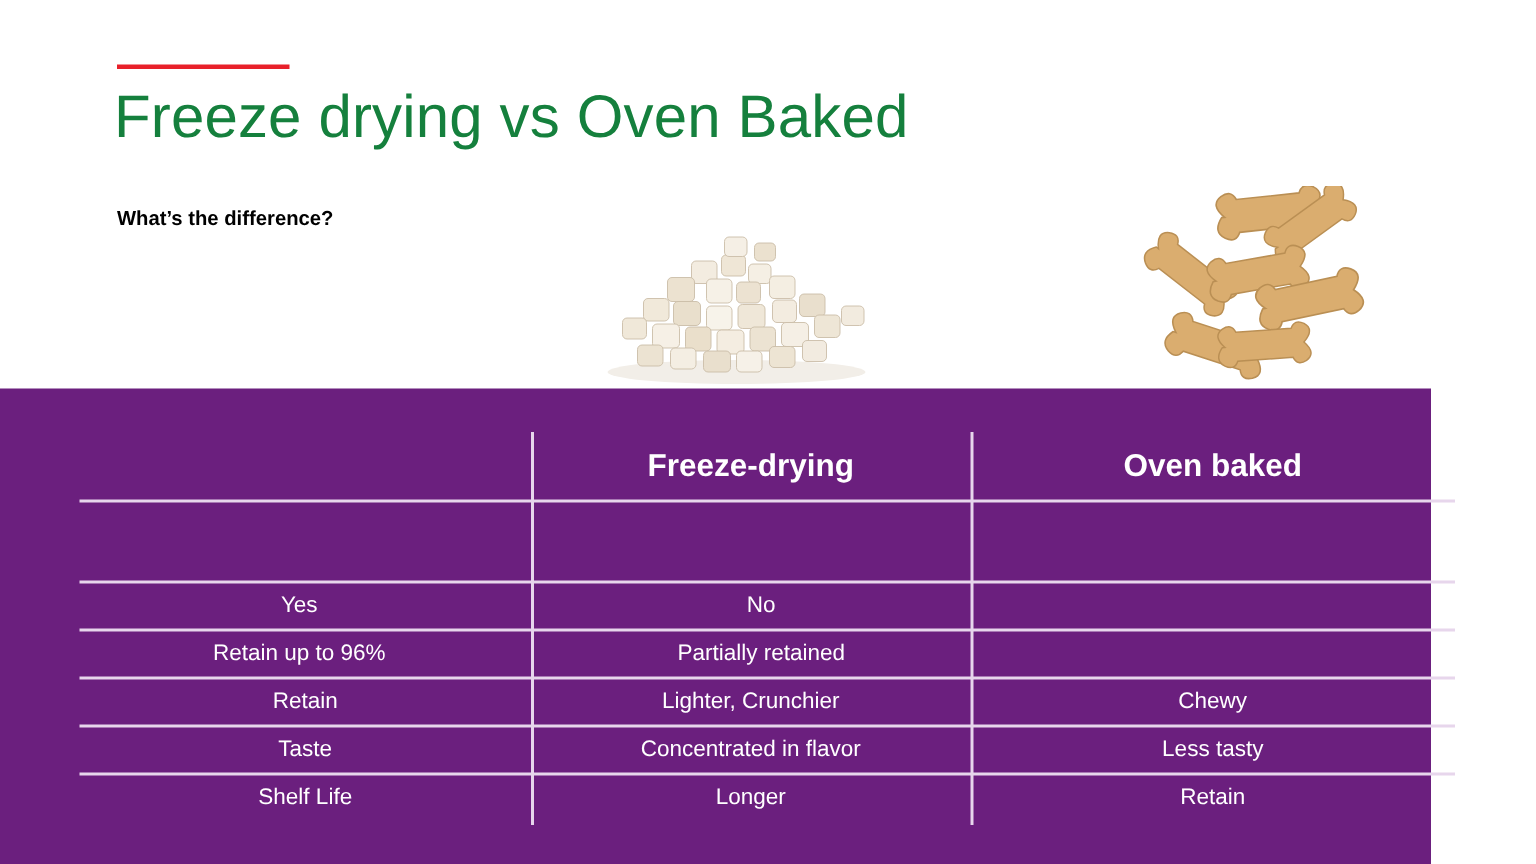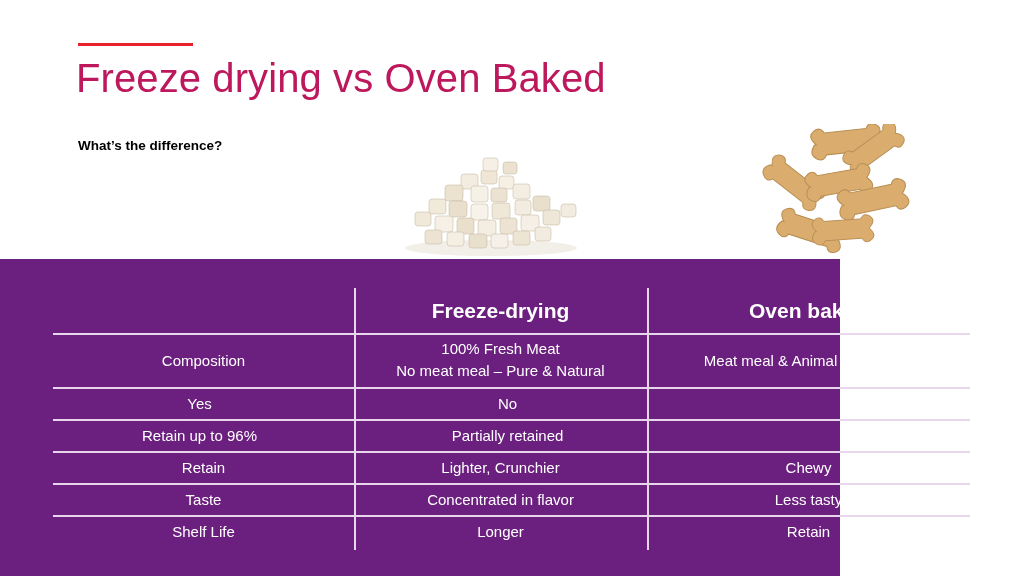--- a/index.html
+++ b/index.html
@@ -33,21 +33,21 @@
     background: #e8202a;
   }
 
   .slide-title {
     position: absolute;
     left: 76px;
     top: 56px;
     font-size: 40px;
     font-weight: 300;
     letter-spacing: 0.1px;
-    color: #be185d;
+    color: #15803d;
     white-space: nowrap;
   }
 
   .slide-subtitle {
     position: absolute;
     left: 78px;
     top: 138px;
     font-size: 13.5px;
     font-weight: 600;
     color: #000000;
@@ -74,21 +74,21 @@
     height: 136px;
   }
 
   .photo svg { display: block; width: 100%; height: 100%; }
 
   
   .panel {
     position: absolute;
     left: 0;
     top: 259px;
-    width: 840px;
+    width: 954px;
     height: 317px;
     background: #6b1f7e;
   }
 
   .table {
     position: absolute;
     left: 53px;
     top: 29px;          
     width: 917px;       
     height: 262px;      
@@ -248,28 +248,20 @@
       <div class="hline h4"></div>
       <div class="hline h5"></div>
       <div class="hline h6"></div>
 
       <div class="row row-header">
         <div class="cell c-label"></div>
         <div class="cell c-mid">Freeze-drying</div>
         <div class="cell c-right">Oven baked</div>
       </div>
 
-      <div class="row row-comp">
-        <div class="cell c-label">Composition</div>
-        <div class="cell c-mid stacked">
-          <span>100% Fresh Meat</span>
-          <span>No meat meal – Pure &amp; Natural</span>
-        </div>
-        <div class="cell c-right">Meat meal &amp; Animal derivatives</div>
-      </div>
 
       <div class="row row-r2">
         <div class="cell c-mid">Yes</div>
         <div class="cell c-right">No</div>
       </div>
 
       <div class="row row-r3">
         <div class="cell c-mid">Retain up to 96%</div>
         <div class="cell c-right">Partially retained</div>
       </div>

